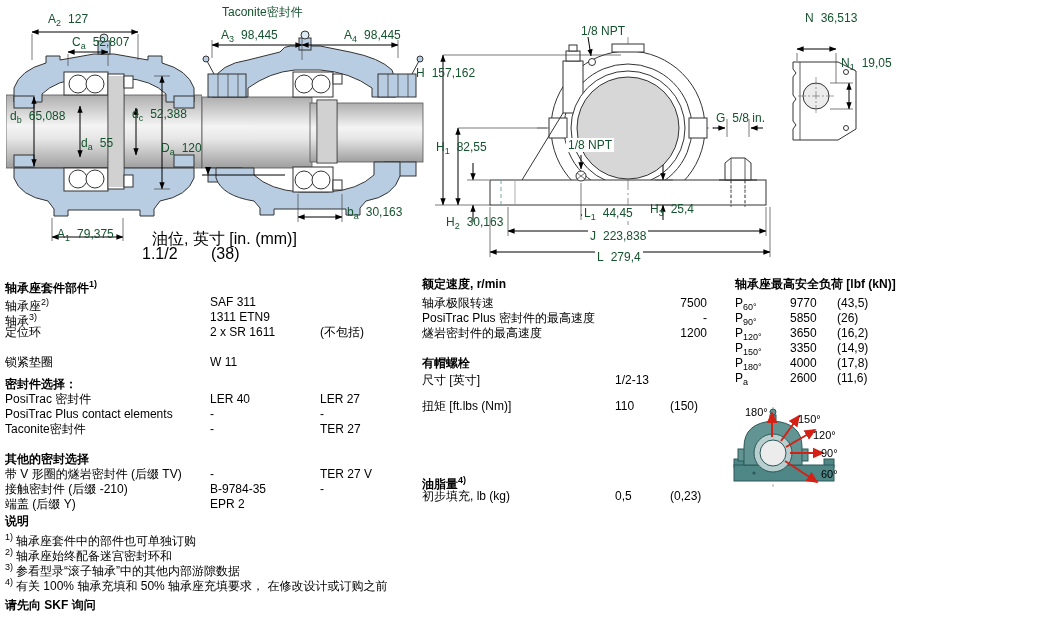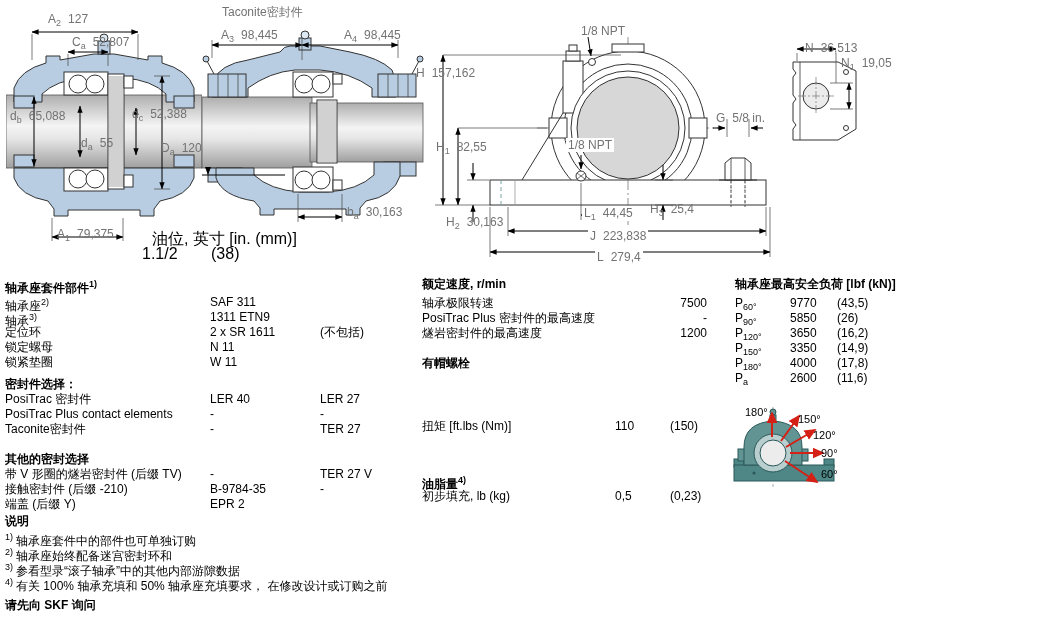--- a/index.html
+++ b/index.html
@@ -1,20 +1,20 @@
 <!DOCTYPE html>
 <html><head>
 <meta charset="utf-8">
 <style>
   html,body{margin:0;padding:0;background:#fff}
   #screen{position:relative;width:1050px;height:620px;background:#fff;overflow:hidden;
           font-family:"Liberation Sans",sans-serif;color:#000}
   .abs{position:absolute}
   
-  .dim{position:absolute;white-space:nowrap;font-size:12px;line-height:14px;color:#737373}
+  .dim{position:absolute;white-space:nowrap;font-size:12px;line-height:14px;color:#14532d}
   .dim .s{font-style:normal}
   .dim sub{font-size:9px;line-height:8px}
   .dim .v{margin-left:7px}
   .wbg{background:#fff;padding:0 2px}
   
   .tbl{position:absolute;font-size:12px;line-height:15px}
   .trow{position:absolute;left:0;height:15px;width:100%}
   .trow .lab{position:absolute;left:0;top:0;white-space:nowrap}
   .trow .v1,.trow .v2,.trow .vs{position:absolute;top:0;white-space:nowrap}
   sup{font-size:9px}
@@ -275,21 +275,21 @@
   <span class="dim" style="left:581px;top:24px"><span>1/8 NPT</span></span>
   <span class="dim wbg" style="left:566px;top:138px"><span>1/8 NPT</span></span>
   <span class="dim" style="left:416px;top:66px"><span class="s">H</span><sub></sub><span class="v">157,162</span></span>
   <span class="dim" style="left:436px;top:140px"><span class="s">H</span><sub>1</sub><span class="v">82,55</span></span>
   <span class="dim" style="left:446px;top:215px"><span class="s">H</span><sub>2</sub><span class="v">30,163</span></span>
   <span class="dim wbg" style="left:582px;top:206px"><span class="s">L</span><sub>1</sub><span class="v">44,45</span></span>
   <span class="dim" style="left:650px;top:202px"><span class="s">H</span><sub>3</sub><span class="v">25,4</span></span>
   <span class="dim wbg" style="left:588px;top:229px"><span class="s">J</span><sub></sub><span class="v">223,838</span></span>
   <span class="dim wbg" style="left:595px;top:250px"><span class="s">L</span><sub></sub><span class="v">279,4</span></span>
   <span class="dim" style="left:716px;top:111px"><span class="s">G</span><sub></sub><span class="v">5/8 in.</span></span>
-  <span class="dim" style="left:805px;top:41px"><span class="s">N</span><sub></sub><span class="v">36,513</span></span>
+  <span class="dim" style="left:805px;top:11px"><span class="s">N</span><sub></sub><span class="v">36,513</span></span>
   <span class="dim" style="left:841px;top:56px"><span class="s">N</span><sub>1</sub><span class="v">19,05</span></span>
 
   <span class="angle-lab" style="left:745px;top:406px"><span>180°</span></span>
   <span class="angle-lab" style="left:798px;top:413px"><span>150°</span></span>
   <span class="angle-lab" style="left:813px;top:429px"><span>120°</span></span>
   <span class="angle-lab" style="left:821px;top:447px"><span>90°</span></span>
   <span class="angle-lab" style="left:821px;top:468px"><span>60°</span></span>
 
   <div class="tbl pt" style="left:5px;top:277px;width:365px;height:240px">
     <div class="trow hdr" style="top:0">
@@ -301,24 +301,20 @@
       </div>
     <div class="trow" style="top:33px">
         <span class="lab"><span>轴承</span><sup>3)</sup></span>
         <span class="v1">1311 ETN9</span>
       </div>
     <div class="trow" style="top:48px">
         <span class="lab"><span>定位环</span></span>
         <span class="v1">2 x SR 1611</span>
         <span class="v2">(不包括)</span>
       </div>
-    <div class="trow" style="top:63px">
-        <span class="lab"><span>锁定螺母</span></span>
-        <span class="v1">N 11</span>
-      </div>
     <div class="trow" style="top:78px">
         <span class="lab"><span>锁紧垫圈</span></span>
         <span class="v1">W 11</span>
       </div>
     <div class="trow hdr" style="top:100px">
         <span class="lab"><span>密封件选择：</span></span>
       </div>
     <div class="trow" style="top:115px">
         <span class="lab"><span>PosiTrac 密封件</span></span>
         <span class="v1">LER 40</span>
@@ -365,21 +361,25 @@
         <span class="lab"><span>PosiTrac Plus 密封件的最高速度</span></span>
         <span class="vs">-</span>
       </div>
     <div class="trow" style="top:49px">
         <span class="lab"><span>燧岩密封件的最高速度</span></span>
         <span class="vs">1200</span>
       </div>
     <div class="trow hdr" style="top:79px">
         <span class="lab"><span>有帽螺栓</span></span>
       </div>
-    <div class="trow" style="top:142px">
+    <div class="trow" style="top:96px">
+        <span class="lab"><span>尺寸 [英寸]</span></span>
+        <span class="v1">1/2-13</span>
+      </div>
+    <div class="trow" style="top:122px">
         <span class="lab"><span>扭矩 [ft.lbs (Nm)]</span></span>
         <span class="v1">110</span>
         <span class="v2">(150)</span>
       </div>
     <div class="trow hdr" style="top:196px">
         <span class="lab"><span>油脂量</span><sup>4)</sup></span>
       </div>
     <div class="trow" style="top:212px">
         <span class="lab"><span>初步填充, lb (kg)</span></span>
         <span class="v1">0,5</span>

